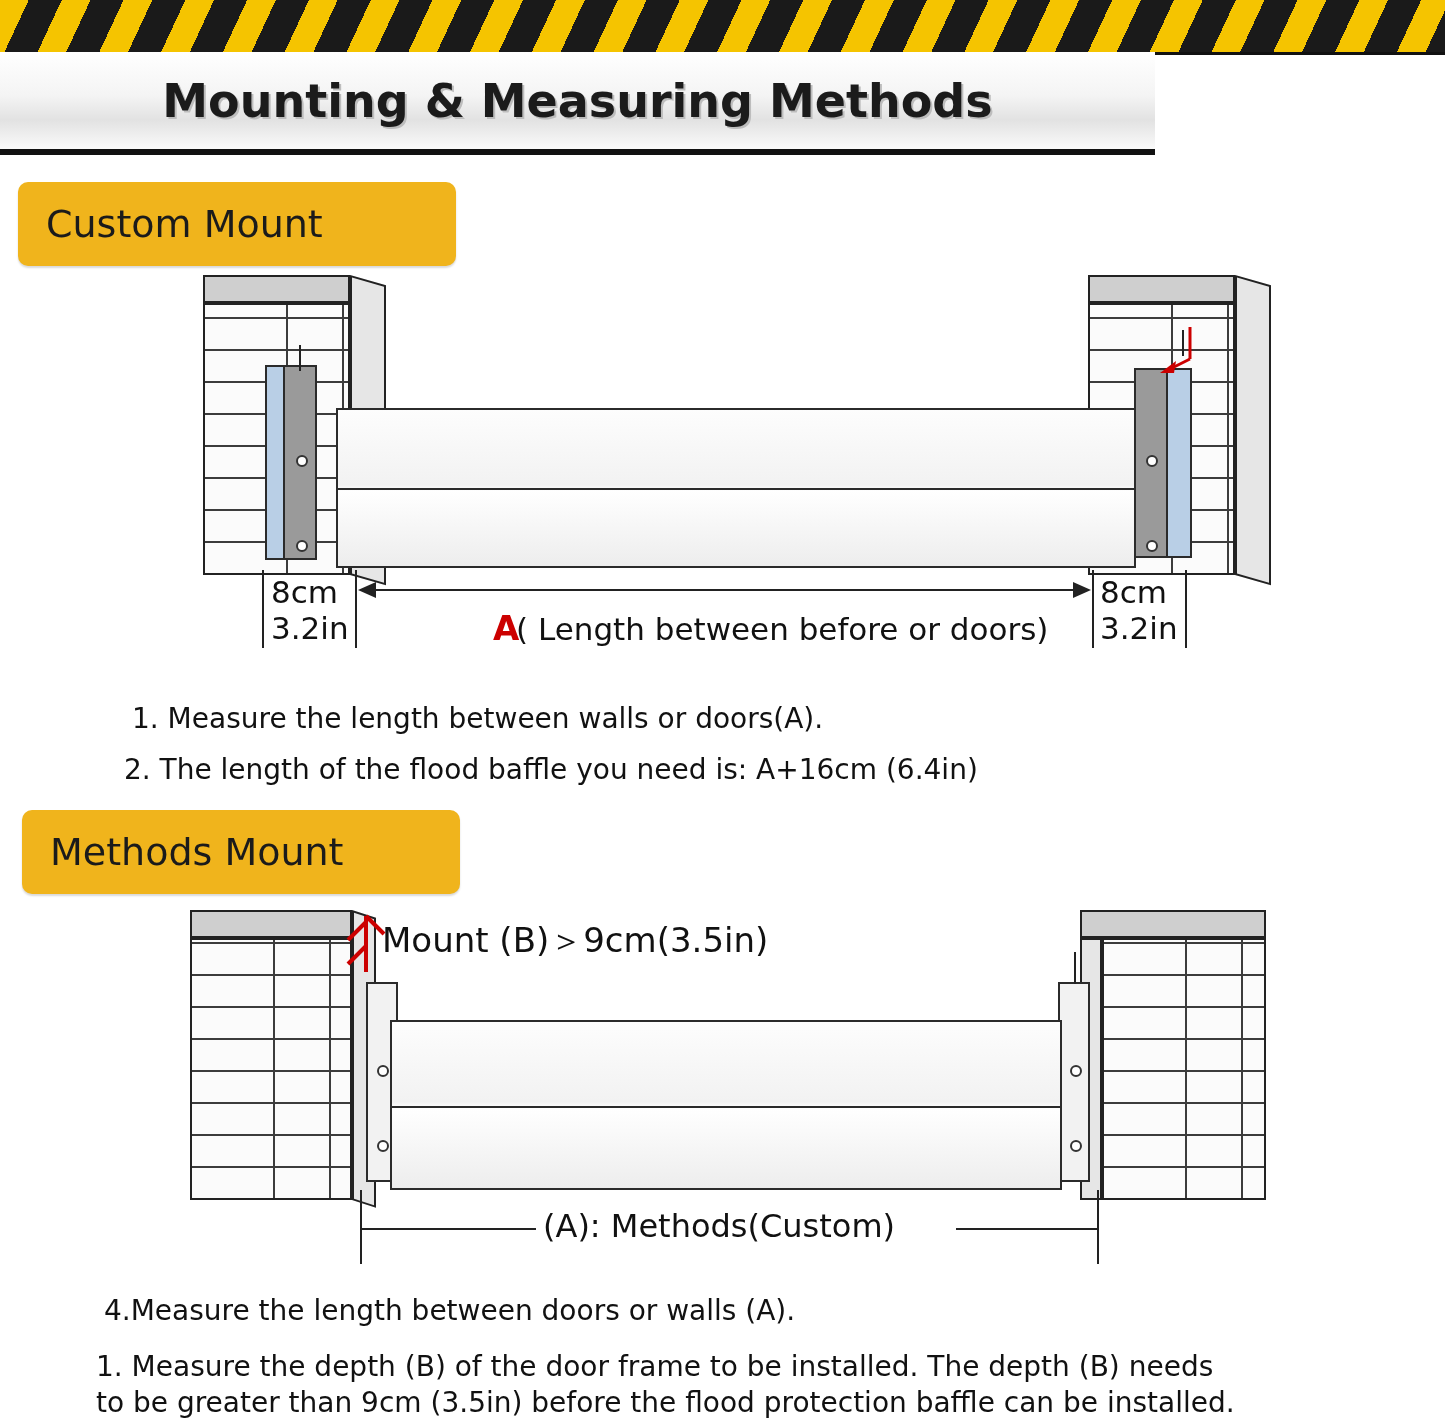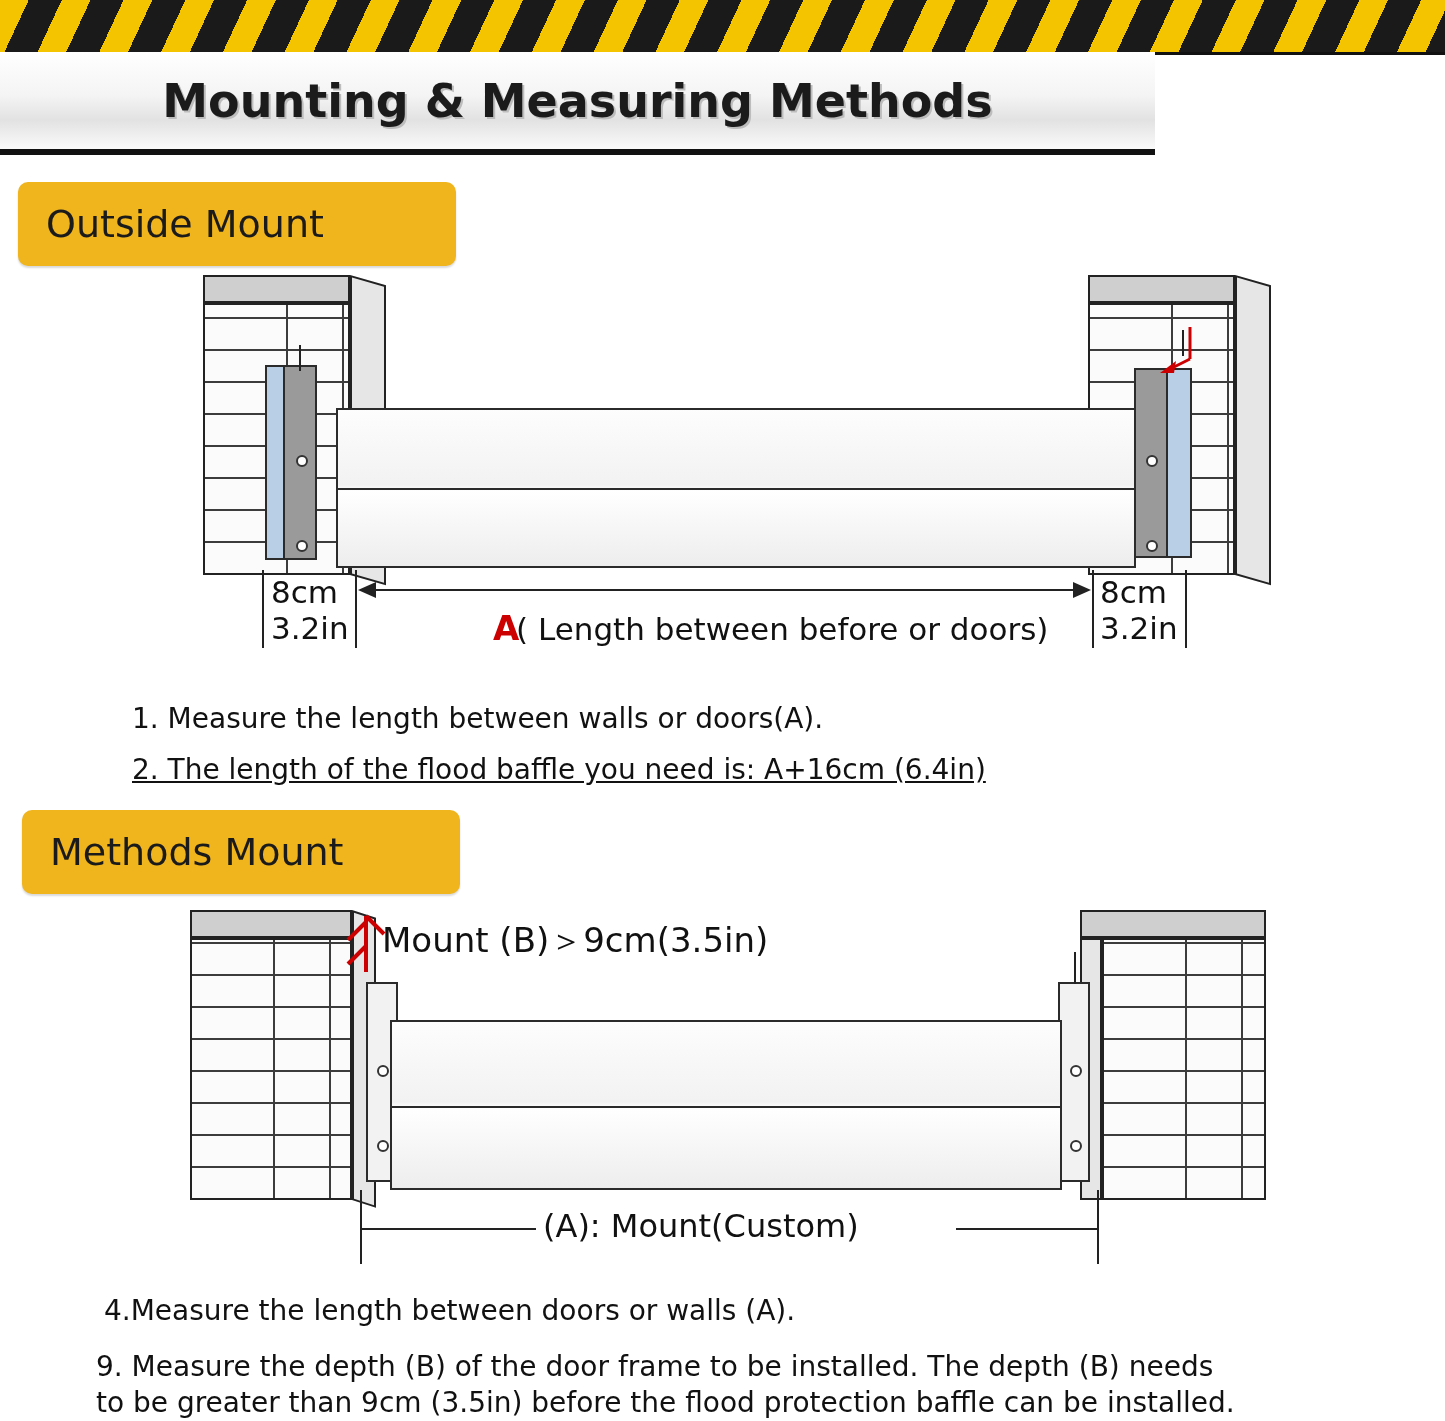--- a/index.html
+++ b/index.html
@@ -174,21 +174,21 @@
 </style>
 </head>
 <body>
 
 <div class="hazard-bar"></div>
 <div class="header-band">
   <div class="header-title">Mounting &amp; Measuring Methods</div>
 </div>
 
 <div class="tag" id="tag-outside">
-  <span>Outside Mount</span>
+  <span>Custom Mount</span>
 </div>
 
 <div class="pillar">
   <div class="brick-top" style="left:203px; top:275px; width:147px; height:28px;"></div>
   <div class="brick-side" style="left:350px; top:275px; width:36px; height:300px; transform:skewY(16deg); transform-origin: top left;"></div>
   <div class="brick-face offset" style="left:203px; top:303px; width:147px; height:272px;"></div>
   <div class="bracket-blue" style="left:265px; top:365px; width:30px; height:195px;"></div>
   <div class="bracket" style="left:283px; top:365px; width:34px; height:195px;"></div>
   <div class="screw" style="left:296px; top:455px;"></div>
   <div class="screw" style="left:296px; top:540px;"></div>
@@ -226,21 +226,21 @@
 
 <div class="lbl" style="left:271px; top:574px;">8cm</div>
 <div class="lbl" style="left:271px; top:610px;">3.2in</div>
 <div class="lbl" style="left:1100px; top:574px;">8cm</div>
 <div class="lbl" style="left:1100px; top:610px;">3.2in</div>
 
 <div class="lbl lbl-a" style="left:493px; top:608px;">A</div>
 <div class="lbl" style="left:516px; top:611px;">( Length between before or doors)</div>
 
 <div class="steps" style="left:132px; top:694px;">1. Measure the length between walls or doors(A).</div>
-<div class="steps" style="left:132px; top:745px;text-decoration:underline;">2. The length of the flood baffle you need is: A+16cm (6.4in)</div>
+<div class="steps" style="left:124px; top:745px;">2. The length of the flood baffle you need is: A+16cm (6.4in)</div>
 
 <div class="tag" id="tag-inside">
   <span>Methods Mount</span>
 </div>
 
 <div class="pillar">
   <div class="brick-top" style="left:190px; top:910px; width:162px; height:28px;"></div>
   <div class="brick-side" style="left:352px; top:910px; width:24px; height:290px; transform:skewY(18deg); transform-origin: top left;"></div>
   <div class="brick-face offset" style="left:190px; top:938px; width:162px; height:262px;"></div>
   <div class="bracket-white" style="left:366px; top:982px; width:32px; height:200px;"></div>
@@ -267,17 +267,17 @@
 <div class="baffle" style="left:390px; top:1020px; width:672px; height:170px;">
   <div class="seam" style="top:84px;"></div>
 </div>
 
 <div class="lbl" style="left:382px; top:918px; font-size:34px;">Mount (B)＞9cm(3.5in)</div>
 
 <div class="tick" style="left:360px; top:1190px; height:74px;"></div>
 <div class="tick" style="left:1097px; top:1190px; height:74px;"></div>
 <div class="dimline" style="left:360px; top:1228px; width:176px;"></div>
 <div class="dimline" style="left:956px; top:1228px; width:142px;"></div>
-<div class="lbl" style="left:543px; top:1207px; font-size:32px;">(A): Mount(Custom)</div>
+<div class="lbl" style="left:543px; top:1207px; font-size:32px;">(A): Methods(Custom)</div>
 
 <div class="steps" style="left:104px; top:1286px;">4.Measure the length between doors or walls (A).</div>
-<div class="steps" style="left:96px; top:1342px;">9. Measure the depth (B) of the door frame to be installed. The depth (B) needs</div>
+<div class="steps" style="left:96px; top:1342px;">1. Measure the depth (B) of the door frame to be installed. The depth (B) needs</div>
 <div class="steps" style="left:96px; top:1378px;">to be greater than 9cm (3.5in) before the flood protection baffle can be installed.</div>
 
 </body></html>

